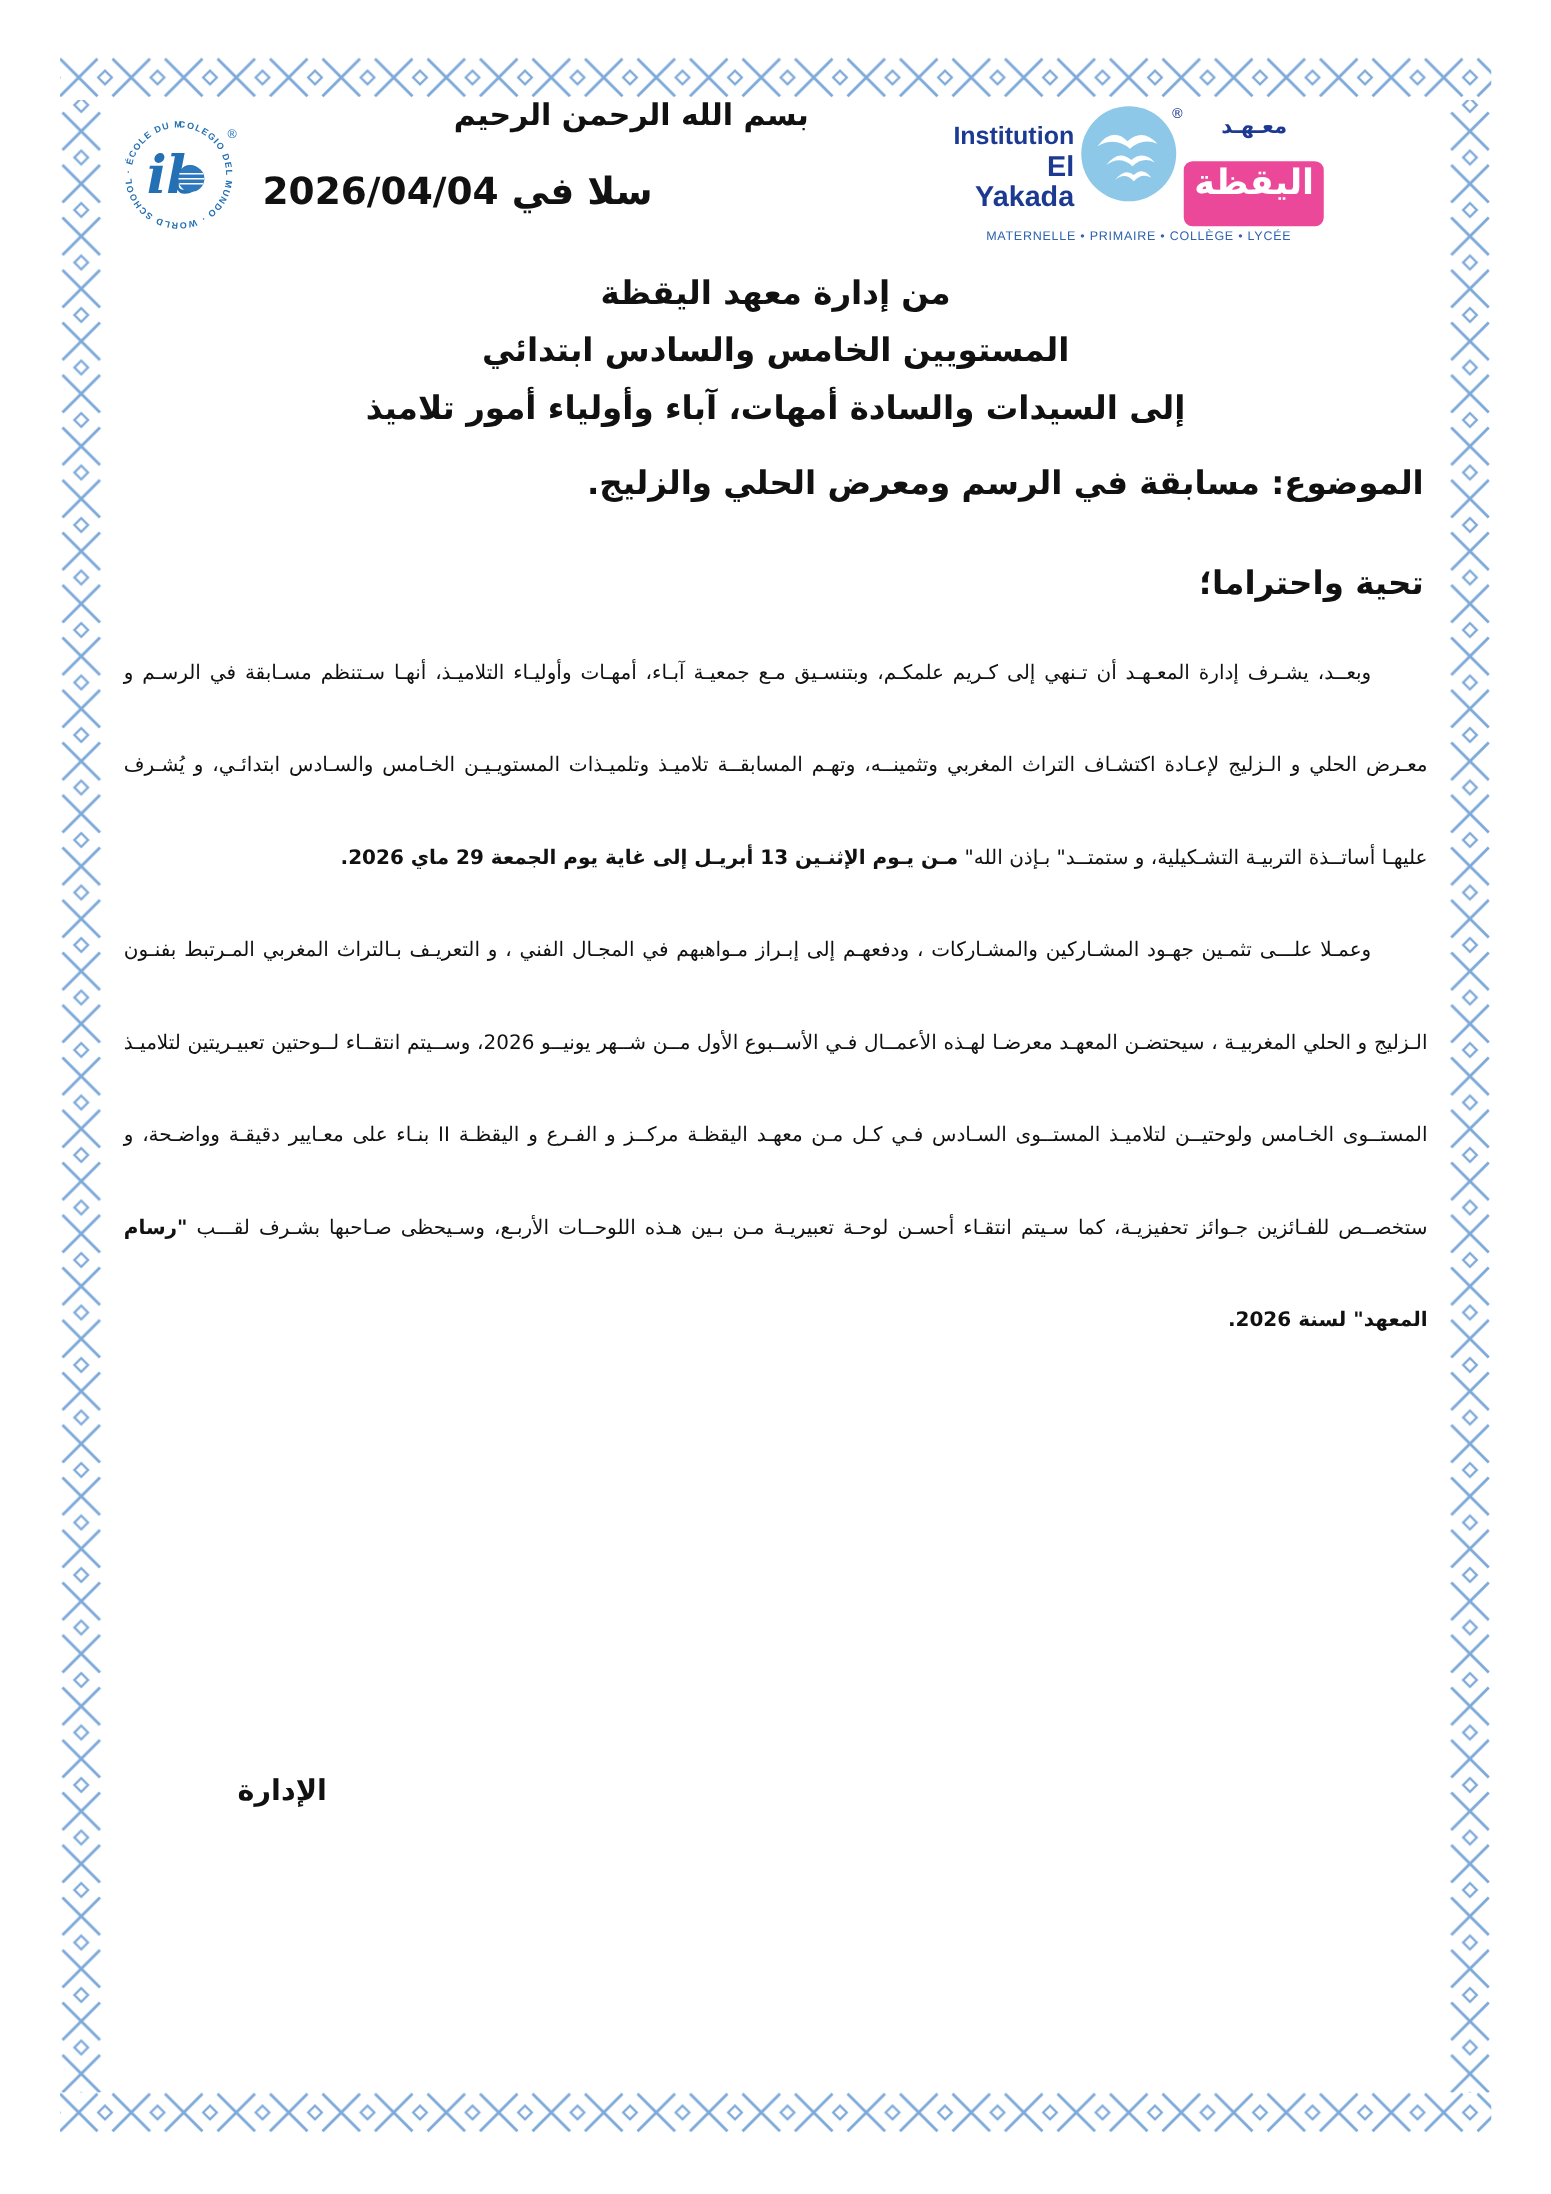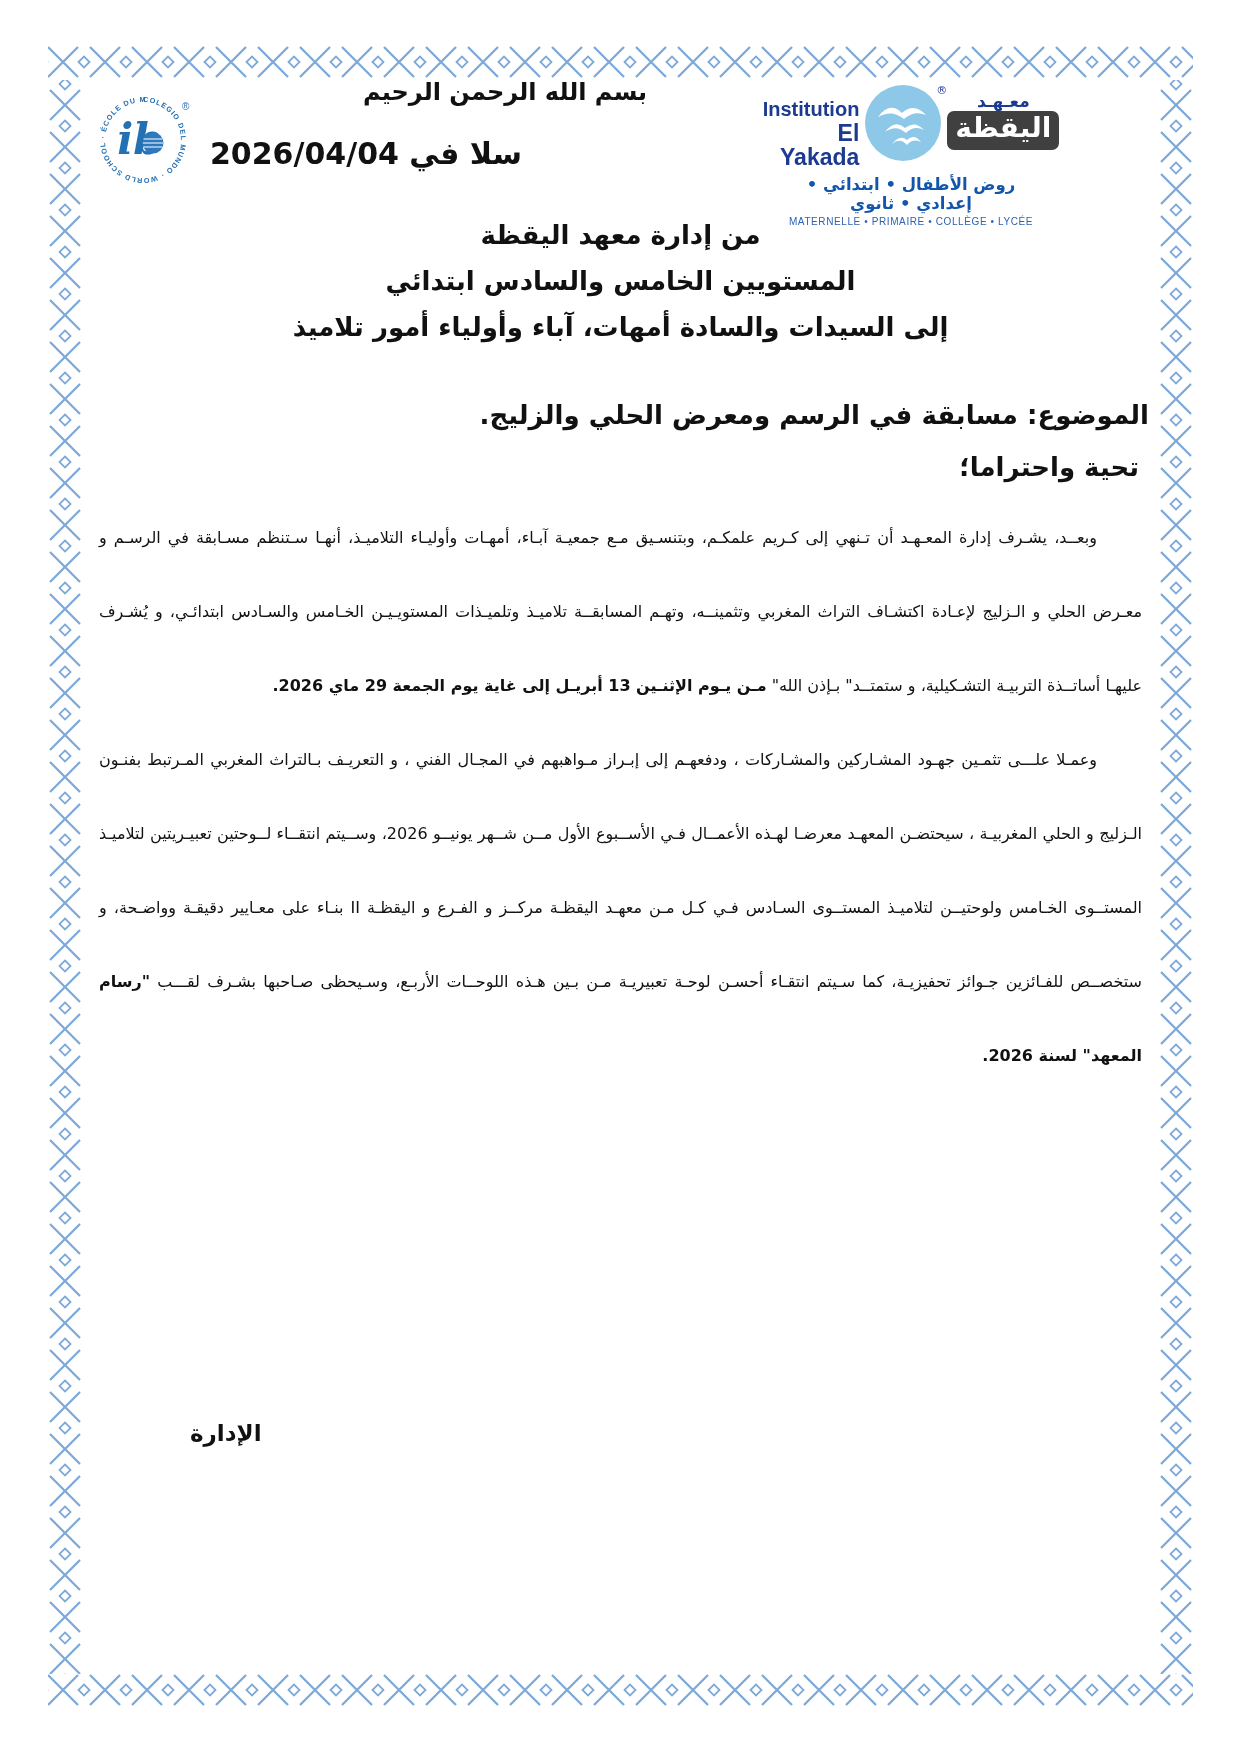--- a/index.html
+++ b/index.html
@@ -25,36 +25,36 @@
   .school-logo{position:absolute;top:84px;right:196px;width:268px;}
   .logo-row1{display:flex;direction:ltr;align-items:flex-start;justify-content:center;gap:5px;}
   .inst-text{text-align:right;margin-top:15px;line-height:1.08;font-family:"Liberation Sans",sans-serif;color:#1c3a91;}
   .inst-1{font-size:20px;font-weight:600;}
   .inst-2{font-size:23px;font-weight:800;}
   .logo-circle{width:78px;height:78px;flex:0 0 auto;}
   .arabic-name{position:relative;margin-top:7px;text-align:center;direction:rtl;}
   .reg-mark{position:absolute;left:-11px;top:-7px;font-size:11px;color:#1c3a91;}
   .name-top{font-size:17px;font-weight:700;color:#1c3a91;letter-spacing:1px;}
   .name-box{
-    background:#404040;color:#fff;font-size:28px;font-weight:700;
-    border-radius:7px;padding:1px 8px 6px;margin-top:0;line-height:1.15;
+    background:#ec4899;color:#fff;font-size:28px;font-weight:700;
+    border-radius:7px;padding:1px 8px 19px;margin-top:18px;line-height:1.15;
   }
   .levels-ar{margin-top:5px;text-align:center;direction:rtl;font-size:16.5px;font-weight:700;color:#1256ab;}
   .levels-fr{
     margin-top:3px;text-align:center;font-size:10px;font-weight:400;color:#2f62b0;
     letter-spacing:.6px;font-family:"Liberation Sans",sans-serif;
   }
   
   .letter-head{
     position:absolute;top:212px;left:0;right:0;text-align:center;direction:rtl;
     font-weight:700;font-size:26px;line-height:46px;
   }
   .subject-line{
-    position:absolute;top:372px;left:100px;right:92px;direction:rtl;text-align:right;
-    font-weight:700;font-size:26px;margin-top:28px;
+    position:absolute;top:372px;left:100px;right:102px;direction:rtl;text-align:right;
+    font-weight:700;font-size:26px;
   }
   .greeting{
     position:absolute;top:452px;right:102px;direction:rtl;
     font-weight:700;font-size:26px;
   }
   
   .letter-body{
     position:absolute;top:501px;left:99px;right:99px;direction:rtl;
     text-align:justify;font-size:16px;line-height:74px;
   }
@@ -119,21 +119,20 @@
       <path d="M14,33 Q26,17 38,29 Q50,18 62,31 Q50,26 40,35 Q28,25 14,33 Z" fill="#ffffff"></path>
       <path d="M21,48 Q31,35 41,44 Q51,36 60,46 Q50,41 42,49 Q32,40 21,48 Z" fill="#ffffff"></path>
       <path d="M28,60 Q36,50 43,56 Q50,49 57,58 Q49,54 43,61 Q36,53 28,60 Z" fill="#ffffff"></path>
     </svg>
     <div class="arabic-name">
       <span class="reg-mark">®</span>
       <div class="name-top">معـهـد</div>
       <div class="name-box">اليقظة</div>
     </div>
   </div>
-  <div class="levels-ar">روض الأطفال • ابتدائي • إعدادي • ثانوي</div>
   <div class="levels-fr">MATERNELLE • PRIMAIRE • COLLÈGE • LYCÉE</div>
 </div>
 
 <div class="letter-head">
   <div>من إدارة معهد اليقظة</div>
   <div>المستويين الخامس والسادس ابتدائي</div>
   <div>إلى السيدات والسادة أمهات، آباء وأولياء أمور تلاميذ</div>
 </div>
 
 <div class="subject-line">الموضوع: مسابقة في الرسم ومعرض الحلي والزليج.</div>

